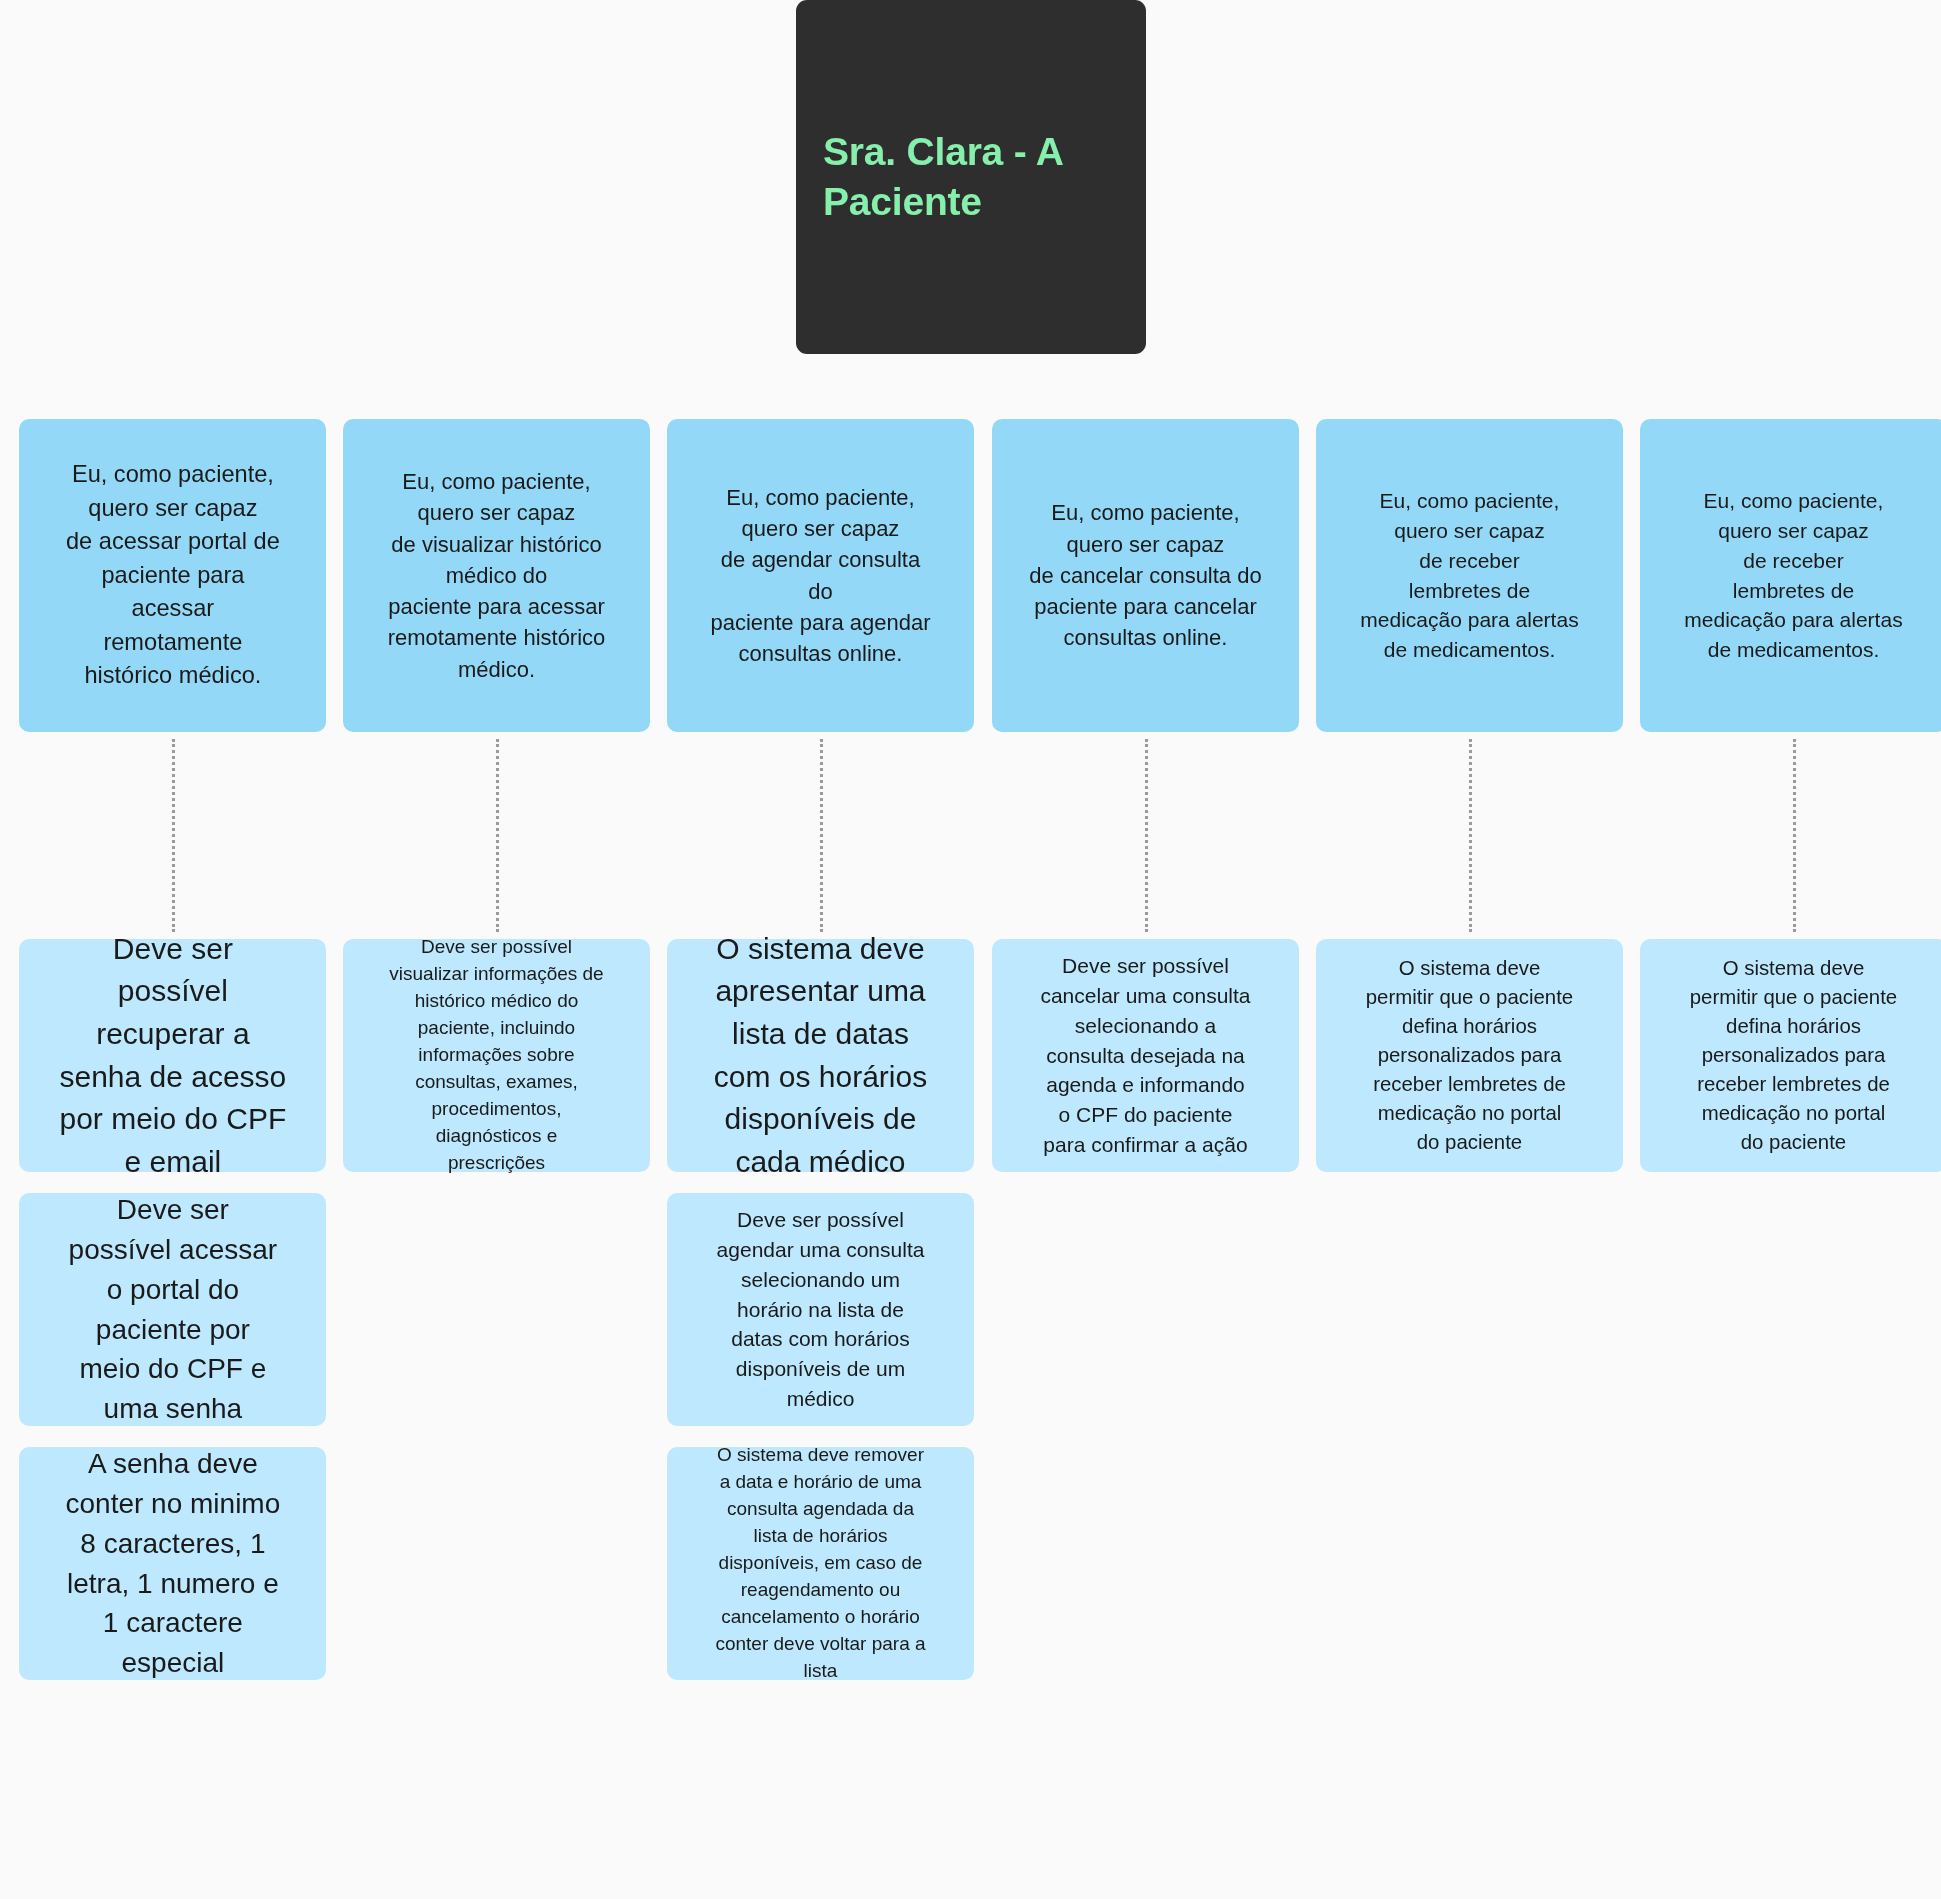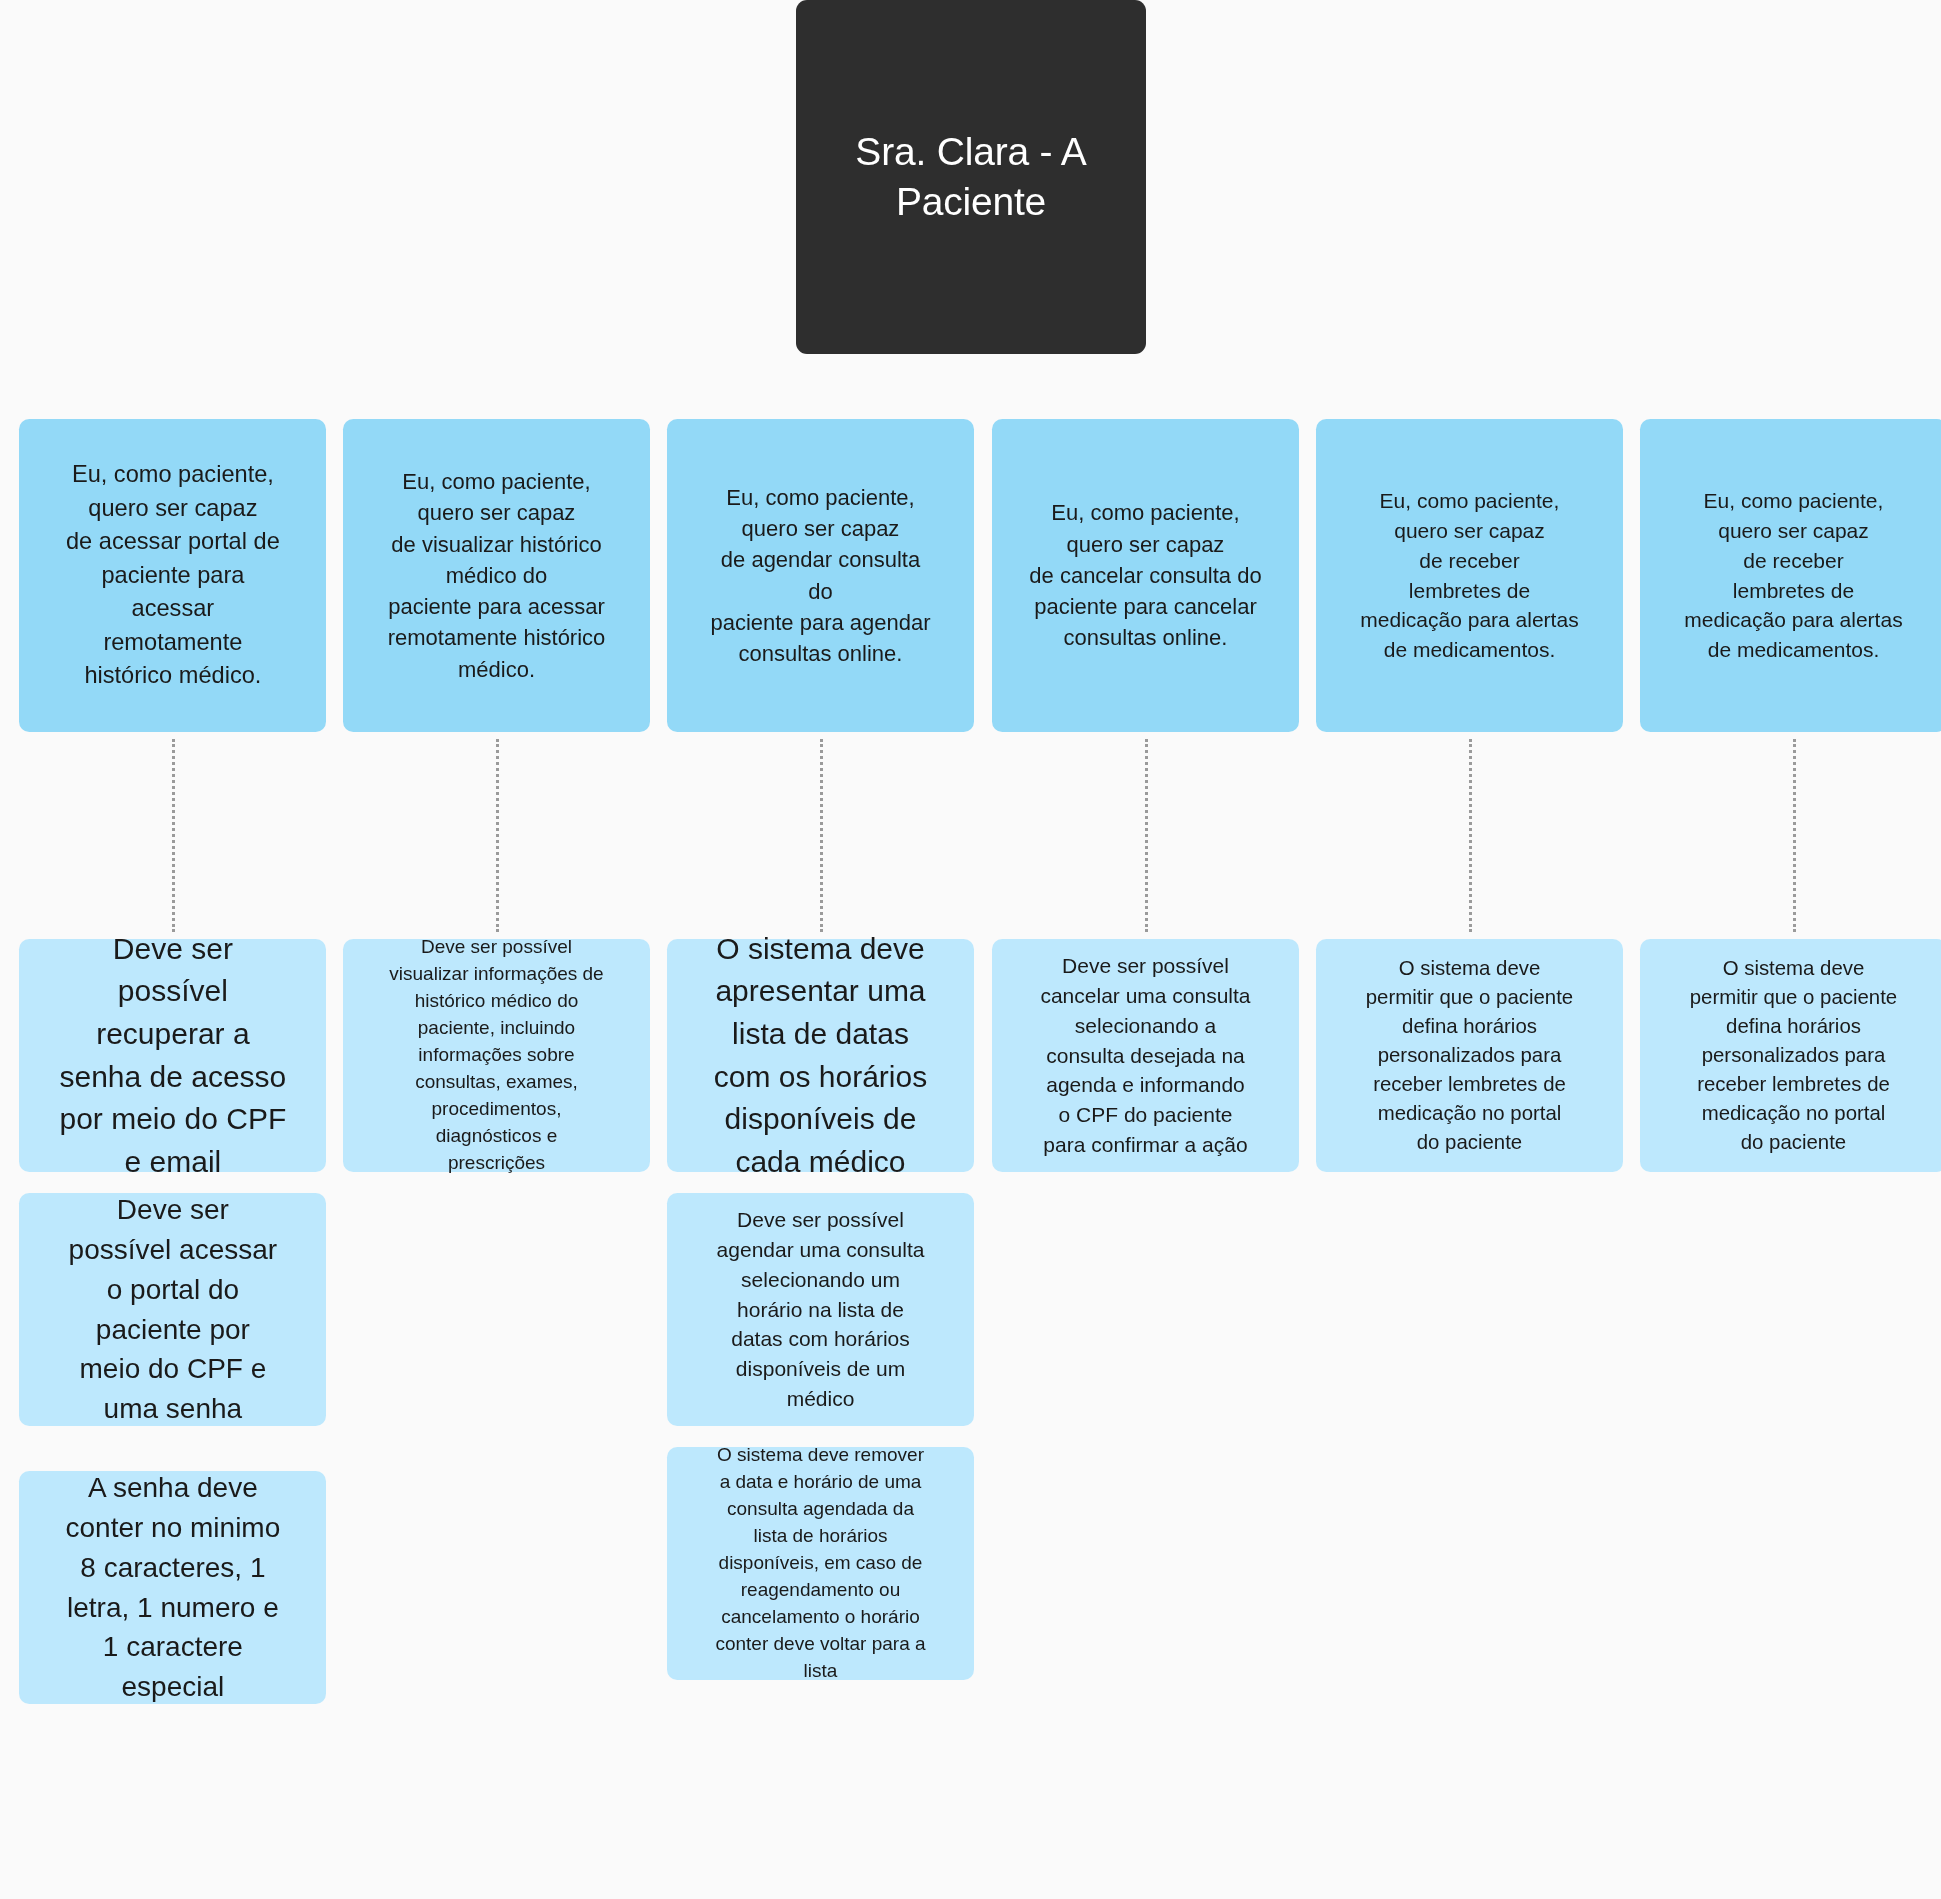--- a/index.html
+++ b/index.html
@@ -32,25 +32,24 @@
     height: 354px;
     background: #2E2E2E;
     border-radius: 11px;
     display: flex;
     align-items: center;
     justify-content: center;
     box-sizing: border-box;
     padding: 0 27px;
   }
   .persona-title {
-    color: #ffffff;
+    color: #86efac;
     font-size: 39px;
-    font-weight: 400;
+    font-weight: 700;
     line-height: 1.28;
-    text-align: center;
     letter-spacing: -0.2px;
   }
 
   
   .board {
     position: absolute;
     left: 10px;
     top: 0;
     width: 1942px;
     height: 1471px;
@@ -146,21 +145,21 @@
 e email</div>
     </div>
     <div class="card criteria" style="top:1193px; height:233px;">
       <div class="card-text fs-36">Deve ser
 possível acessar
 o portal do
 paciente por
 meio do CPF e
 uma senha</div>
     </div>
-    <div class="card criteria" style="top:1447px; height:233px;margin-top:24px;">
+    <div class="card criteria" style="top:1447px; height:233px;">
       <div class="card-text fs-36">A senha deve
 conter no minimo
 8 caracteres, 1
 letra, 1 numero e
 1 caractere
 especial</div>
     </div>
   </div>
 
   <div class="col col-1">

